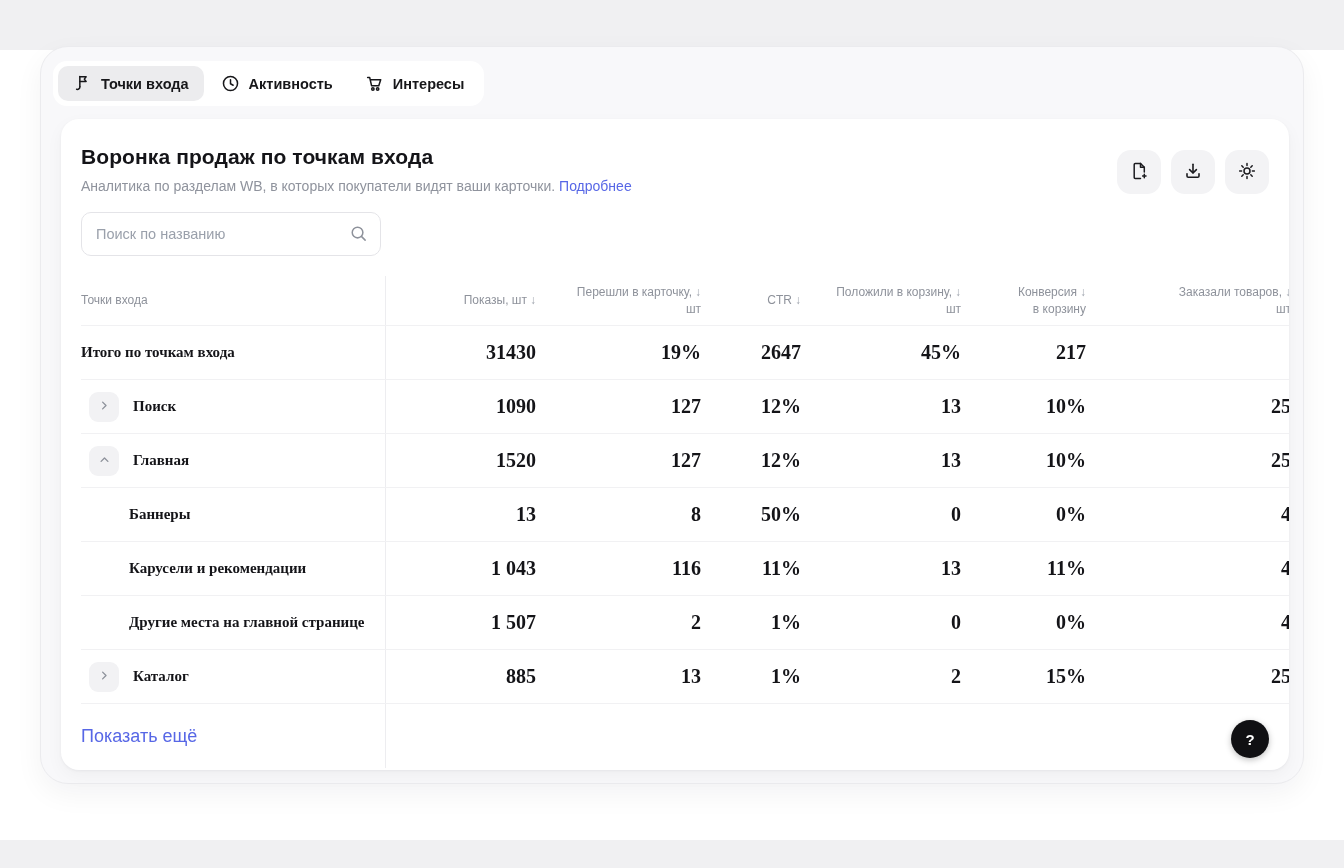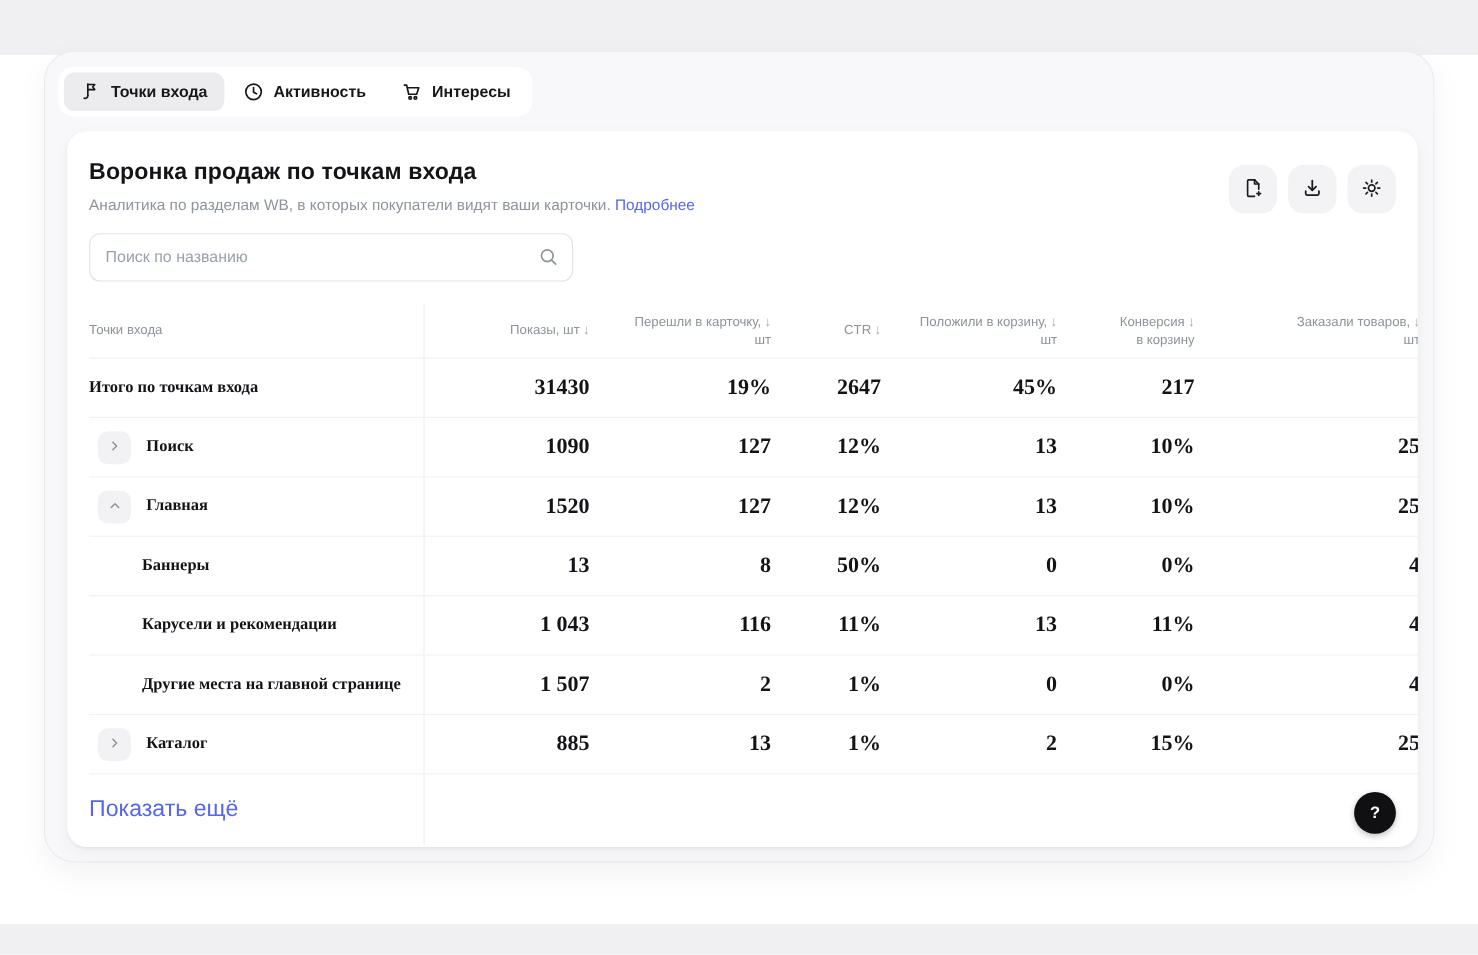--- a/index.html
+++ b/index.html
@@ -52,21 +52,21 @@
   .page-subtitle { margin-top:9px; font-size:14px; color:#8f939d; }
   .page-subtitle a { color:#5767e6; text-decoration:none; cursor:pointer; }
   .actions { display:flex; gap:10px; }
   .action-btn {
     width:44px; height:44px; border:none; border-radius:14px;
     background:#f3f3f5; display:flex; align-items:center; justify-content:center;
     cursor:pointer; color:#1b1b1f;
   }
   .action-btn svg { width:20px; height:20px; }
 
-  .search-wrap { position:relative; width:440px; margin-top:18px; }
+  .search-wrap { position:relative; width:300px; margin-top:18px; }
   .search-wrap input {
     width:100%; height:44px;
     border:1px solid #e4e4e8; border-radius:10px;
     padding:0 44px 0 14px;
     font-family:"Liberation Sans", sans-serif;
     font-size:14.5px; color:#17171a; background:#fff; outline:none;
   }
   .search-wrap input::placeholder { color:#9aa0ab; }
   .search-icon { position:absolute; right:13px; top:12px; width:19px; height:19px; color:#8e929b; }
   .search-icon svg { width:19px; height:19px; }
@@ -98,21 +98,21 @@
   .cell-first.child { padding-left:48px; }
   .chevron-btn {
     flex:0 0 auto; width:30px; height:30px; margin-left:8px;
     border:none; border-radius:9px; background:#f2f2f4;
     display:flex; align-items:center; justify-content:center;
     color:#8e929b; cursor:pointer;
   }
   .chevron-btn svg { width:15px; height:15px; }
   .trow.footer { min-height:64px; border-bottom:none; }
   .trow.footer .cell-first { border-right:1px solid #ededf0; }
-  .show-more { font-size:21px; color:#5767e6; text-decoration:none; cursor:pointer; }
+  .show-more { font-size:18px; color:#5767e6; text-decoration:none; cursor:pointer; }
 
   .help-btn {
     position:absolute; right:20px; bottom:12px;
     width:38px; height:38px; border-radius:50%;
     background:#101013; color:#ffffff; border:none;
     font-size:15px; font-weight:700; cursor:pointer;
     display:flex; align-items:center; justify-content:center;
     box-shadow:0 2px 6px rgba(0,0,0,.25);
   }
 </style>

